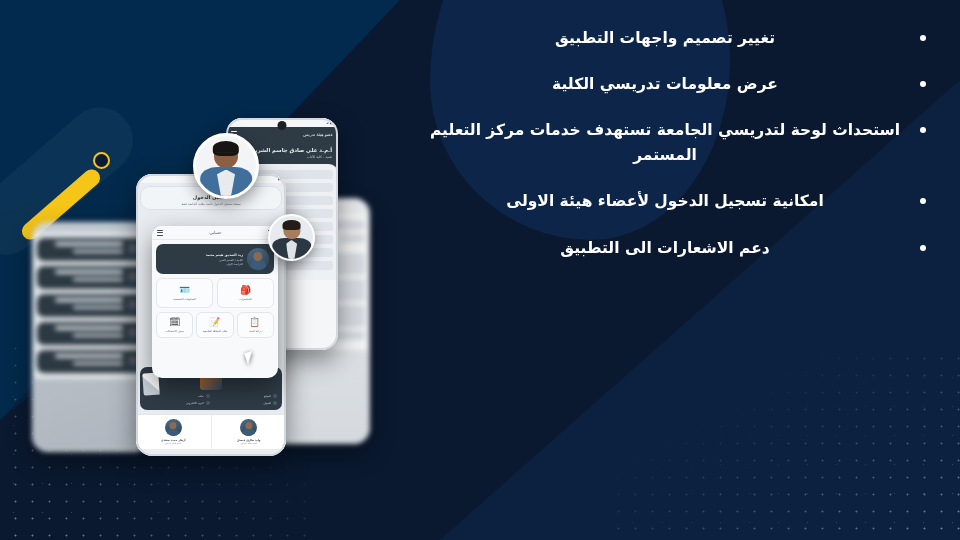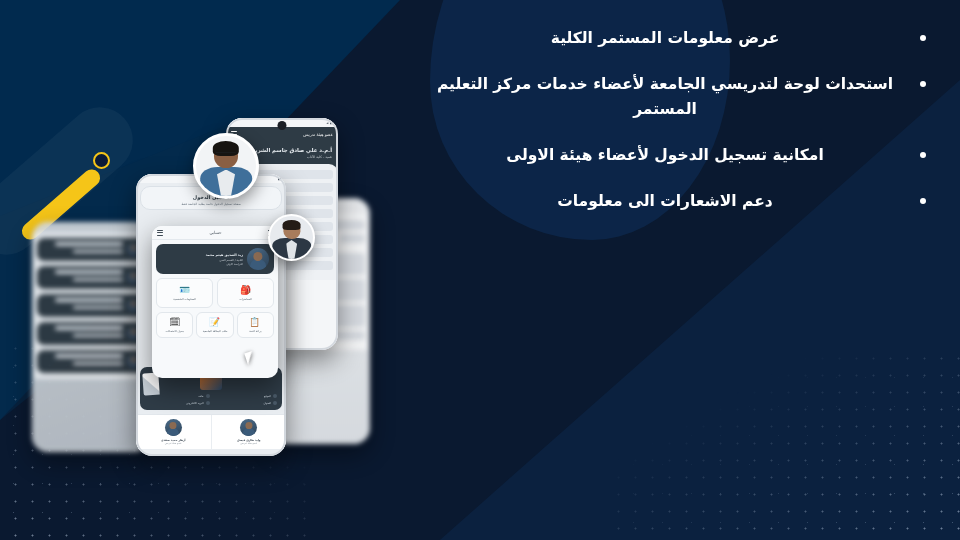--- a/index.html
+++ b/index.html
@@ -498,30 +498,34 @@
     </div>
 
     <div class="cursor"></div>
   </div>
 
   <div class="content">
 
     <ul class="bullets">
       <li class="bullet">
         <span class="dot"></span>
-        <span class="txt">عرض معلومات المستمر الكلية</span>
+        <span class="txt">تغيير تصميم واجهات التطبيق</span>
       </li>
       <li class="bullet">
         <span class="dot"></span>
-        <span class="txt">استحداث لوحة لتدريسي الجامعة لأعضاء خدمات مركز التعليم المستمر</span>
+        <span class="txt">عرض معلومات تدريسي الكلية</span>
+      </li>
+      <li class="bullet">
+        <span class="dot"></span>
+        <span class="txt">استحداث لوحة لتدريسي الجامعة تستهدف خدمات مركز التعليم المستمر</span>
       </li>
       <li class="bullet">
         <span class="dot"></span>
         <span class="txt">امكانية تسجيل الدخول لأعضاء هيئة الاولى</span>
       </li>
       <li class="bullet">
         <span class="dot"></span>
-        <span class="txt">دعم الاشعارات الى معلومات</span>
+        <span class="txt">دعم الاشعارات الى التطبيق</span>
       </li>
     </ul>
   </div>
 
 </div>
 
 </body></html>

